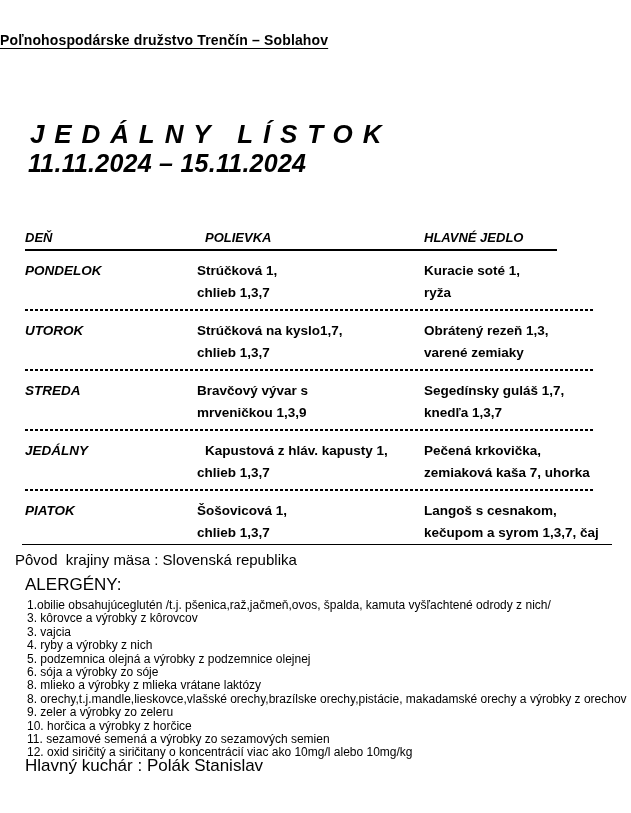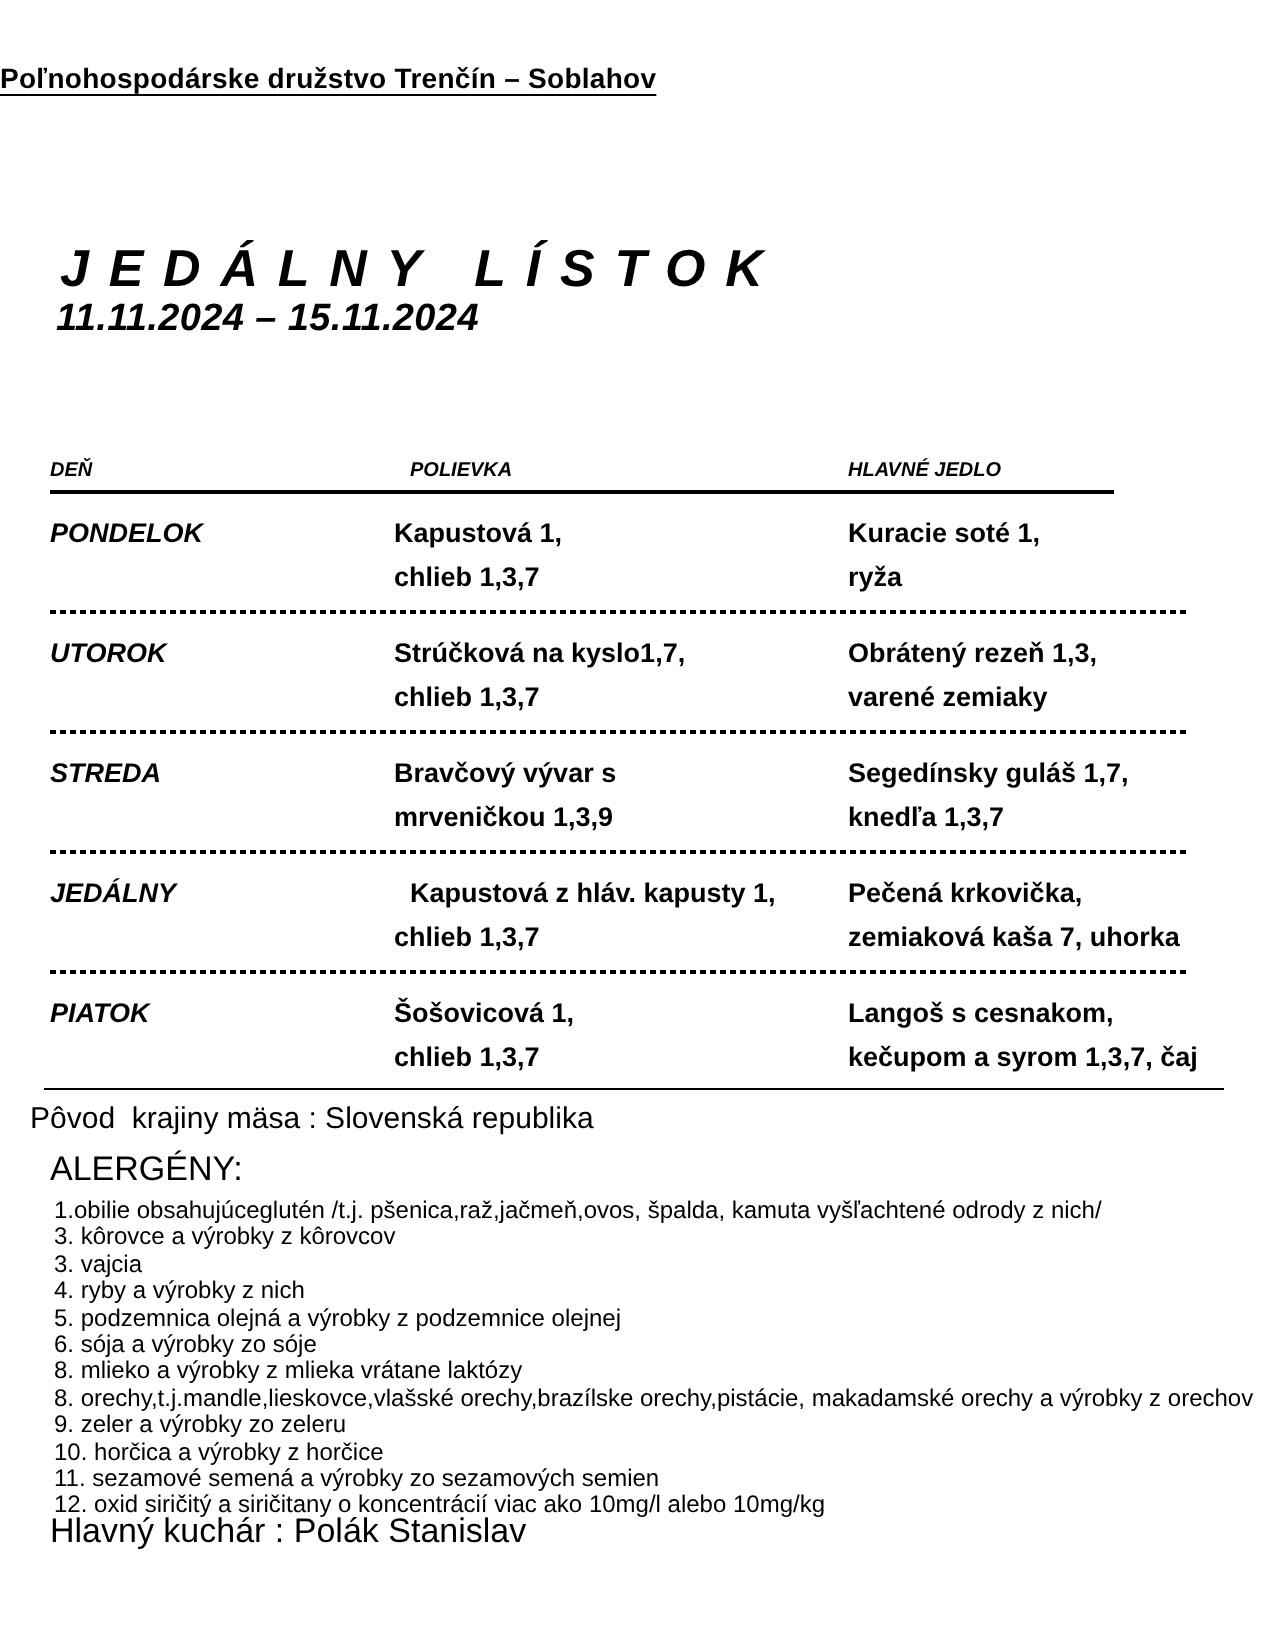--- a/index.html
+++ b/index.html
@@ -22,31 +22,31 @@
     letter-spacing: 0.01em;
   }
 
   .menu-title {
     position: absolute; left: 30px; top: 99px;
     font-size: 26px; font-weight: bold; font-style: italic;
     letter-spacing: 0.38em; white-space: nowrap; margin-top: 20px;
   }
   .date-range {
     position: absolute; left: 28px; top: 149px;
-    font-size: 19px; font-weight: bold; font-style: italic;
+    font-size: 25px; font-weight: bold; font-style: italic;
     letter-spacing: 0.01em; white-space: nowrap;
   }
 
   
   .menu-table { position: absolute; left: 25px; top: 230px; width: 570px; }
 
   .thead {
     width: 532px;
     display: grid; grid-template-columns: 172px 227px auto;
-    font-size: 10px; font-weight: bold; font-style: italic;
+    font-size: 13px; font-weight: bold; font-style: italic;
     border-bottom: 2px solid #000;
     padding-bottom: 4px;
   }
   .thead .col-soup { padding-left: 8px; }
 
   .trow {
     display: grid; grid-template-columns: 172px 227px auto;
     padding: 9px 0 5px 0;
     font-size: 13.5px; font-weight: bold;
     line-height: 22px;
@@ -99,21 +99,21 @@
 
     <div class="thead">
       <span class="col-day">DEŇ</span>
       <span class="col-soup">POLIEVKA</span>
       <span class="col-main">HLAVNÉ JEDLO</span>
     </div>
 
     <div class="trow">
       <span class="day">PONDELOK</span>
       <div class="cell">
-        <span>Kapustová 1,</span>
+        <span>Strúčková 1,</span>
         <span>chlieb 1,3,7</span>
       </div>
       <div class="cell">
         <span>Kuracie soté 1,</span>
         <span>ryža</span>
       </div>
     </div>
 
     <div class="sep"></div>
 

